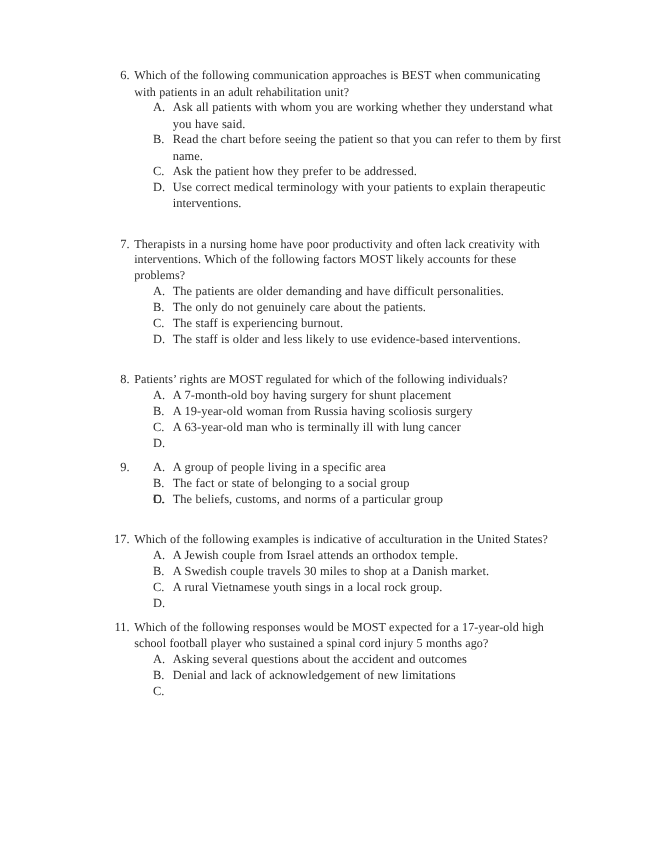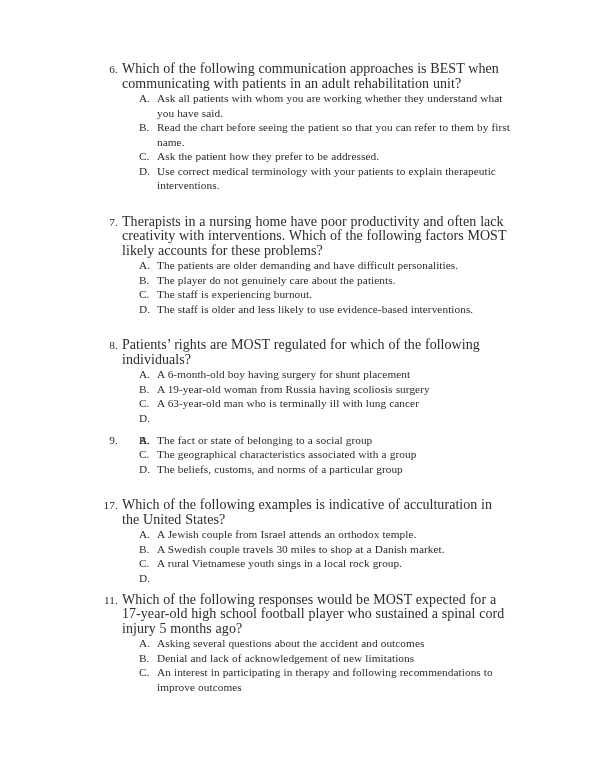--- a/index.html
+++ b/index.html
@@ -43,21 +43,21 @@
     left: 92px;
     top: 0;
     width: 26px;
     text-align: right;
     font-size: 11.3px;
     line-height: 14.5px;
     letter-spacing: 0.1px;
   }
   .q-text {
     display: block;
-    font-size: 14px;
+    font-size: 11px;
     line-height: 14.5px;
     text-align: left;
     letter-spacing: 0.05px;
     word-spacing: 0.2px;
   }
   .options {
     margin: 0;
     padding: 0;
     list-style: none;
   }
@@ -117,41 +117,41 @@
           <span class="q-num">7.</span>
           <span class="q-text">Therapists in a nursing home have poor productivity and often lack creativity with interventions. Which of the following factors MOST likely accounts for these problems?</span>
         </div>
         <ul class="options">
           <li class="option">
             <span class="opt-letter">A.</span>
             <span class="opt-text">The patients are older demanding and have difficult personalities.</span>
           </li>
           <li class="option">
             <span class="opt-letter">B.</span>
-            <span class="opt-text">The player do not genuinely care about the patients.</span>
+            <span class="opt-text">The only do not genuinely care about the patients.</span>
           </li>
           <li class="option">
             <span class="opt-letter">C.</span>
             <span class="opt-text">The staff is experiencing burnout.</span>
           </li>
           <li class="option">
             <span class="opt-letter">D.</span>
             <span class="opt-text">The staff is older and less likely to use evidence-based interventions.</span>
           </li>
         </ul>
       </div>
       <div class="question-block">
         <div class="q-row">
           <span class="q-num">8.</span>
           <span class="q-text">Patients’ rights are MOST regulated for which of the following individuals?</span>
         </div>
         <ul class="options">
           <li class="option">
             <span class="opt-letter">A.</span>
-            <span class="opt-text">A 6-month-old boy having surgery for shunt placement</span>
+            <span class="opt-text">A 7-month-old boy having surgery for shunt placement</span>
           </li>
           <li class="option">
             <span class="opt-letter">B.</span>
             <span class="opt-text">A 19-year-old woman from Russia having scoliosis surgery</span>
           </li>
           <li class="option">
             <span class="opt-letter">C.</span>
             <span class="opt-text">A 63-year-old man who is terminally ill with lung cancer</span>
           </li>
           <li class="option">
@@ -159,28 +159,28 @@
           </li>
         </ul>
       </div>
       <div class="question-block">
         <div class="q-row">
           <span class="q-num">9.</span>
         </div>
         <ul class="options">
           <li class="option">
             <span class="opt-letter">A.</span>
+            <span class="opt-text">A group of people living in a specific area</span>
           </li>
           <li class="option">
             <span class="opt-letter">B.</span>
             <span class="opt-text">The fact or state of belonging to a social group</span>
           </li>
           <li class="option">
             <span class="opt-letter">C.</span>
-            <span class="opt-text">The geographical characteristics associated with a group</span>
           </li>
           <li class="option">
             <span class="opt-letter">D.</span>
             <span class="opt-text">The beliefs, customs, and norms of a particular group</span>
           </li>
         </ul>
       </div>
       <div class="question-block">
         <div class="q-row">
           <span class="q-num">17.</span>
@@ -213,18 +213,17 @@
           <li class="option">
             <span class="opt-letter">A.</span>
             <span class="opt-text">Asking several questions about the accident and outcomes</span>
           </li>
           <li class="option">
             <span class="opt-letter">B.</span>
             <span class="opt-text">Denial and lack of acknowledgement of new limitations</span>
           </li>
           <li class="option">
             <span class="opt-letter">C.</span>
-            <span class="opt-text">An interest in participating in therapy and following recommendations to improve outcomes</span>
           </li>
         </ul>
       </div>
     </div>
 </div>
 
 </body></html>

